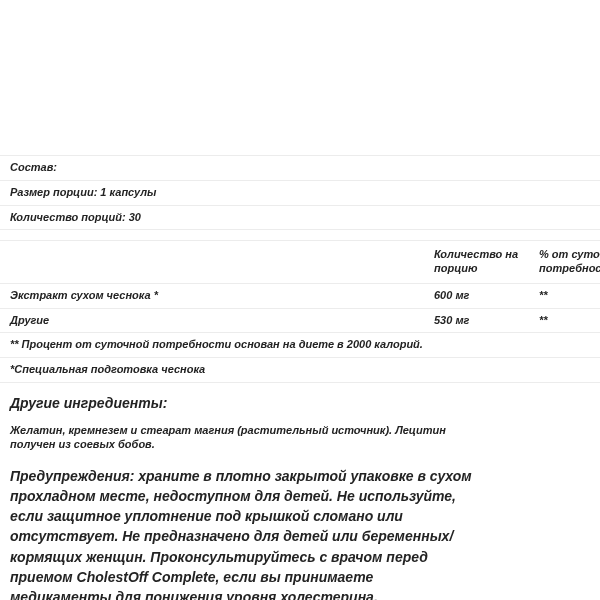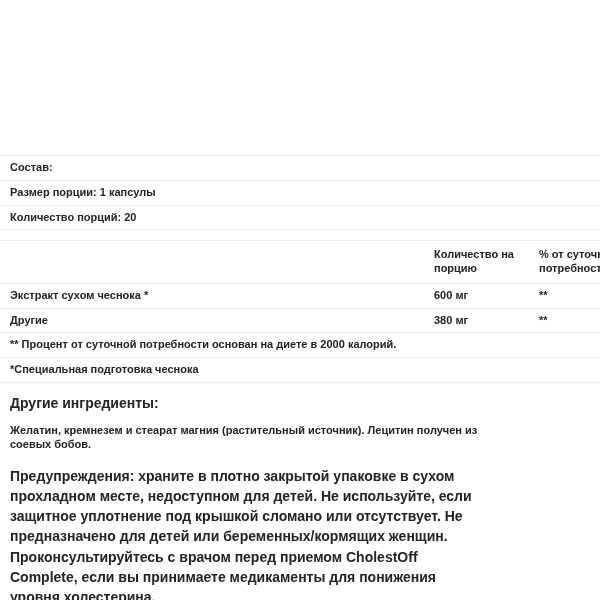--- a/index.html
+++ b/index.html
@@ -14,20 +14,21 @@
     color: #232323;
     -webkit-font-smoothing: antialiased;
     overflow: hidden;
   }
 
   .page {
     position: relative;
     width: 488px;
     height: 600px;
     background: #ffffff;
+    font-style: italic;
   }
 
   
   .top-spacer {
     height: 155px;
   }
 
   
   .facts-table {
     width: 600px;
@@ -104,21 +105,21 @@
         <td class="col-dv"></td>
       </tr>
 
       <tr>
         <td class="col-name">Размер порции: 1 капсулы</td>
         <td class="col-amount"></td>
         <td class="col-dv"></td>
       </tr>
 
       <tr>
-        <td class="col-name">Количество порций: 20</td>
+        <td class="col-name">Количество порций: 30</td>
         <td class="col-amount"></td>
         <td class="col-dv"></td>
       </tr>
 
       <tr class="spacer-row">
         <td class="col-name"></td>
         <td class="col-amount"></td>
         <td class="col-dv"></td>
       </tr>
 
@@ -129,21 +130,21 @@
       </tr>
 
       <tr>
         <td class="col-name">Экстракт сухом чеснока *</td>
         <td class="col-amount">600 мг</td>
         <td class="col-dv">**</td>
       </tr>
 
       <tr>
         <td class="col-name">Другие</td>
-        <td class="col-amount">380 мг</td>
+        <td class="col-amount">530 мг</td>
         <td class="col-dv">**</td>
       </tr>
 
       <tr>
         <td class="col-name" colspan="3">** Процент от суточной потребности основан на диете в 2000 калорий.</td>
       </tr>
 
       <tr>
         <td class="col-name" colspan="3">*Специальная подготовка чеснока</td>
       </tr>

